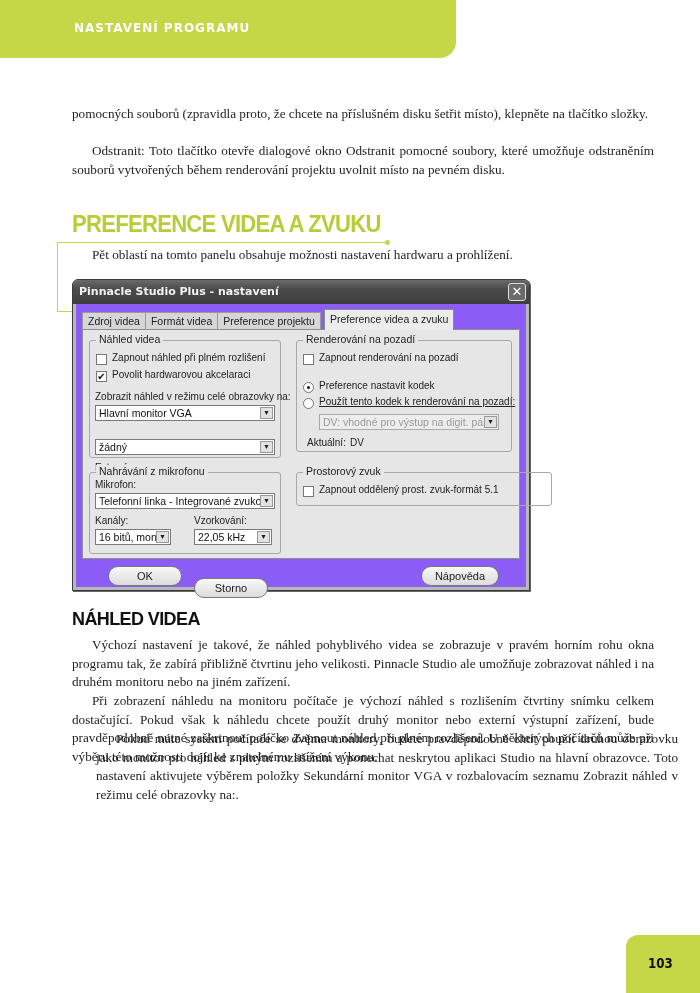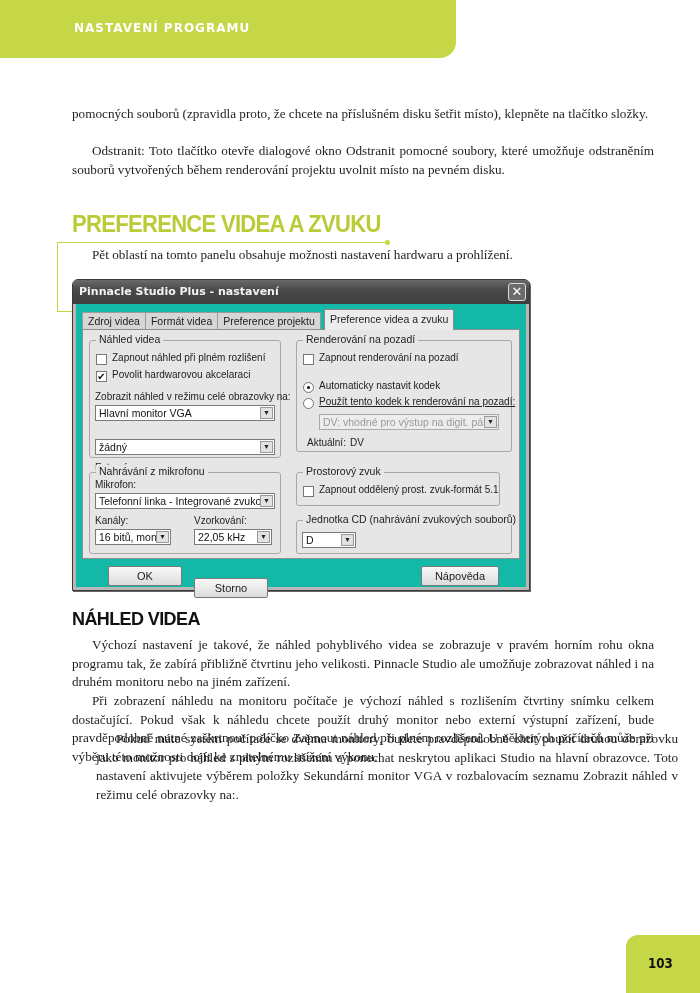--- a/index.html
+++ b/index.html
@@ -69,21 +69,21 @@
     position: absolute; left: 6px; top: 5px;
     font-family: "DejaVu Sans", sans-serif; font-weight: bold; font-size: 11px; color: #f2f2f2;
   }
   .close-btn {
     position: absolute; right: 3px; top: 3px; width: 18px; height: 18px;
     border: 1px solid #ddd; border-radius: 3px; background: #6b6b6b;
     color: #fff; font-family: "DejaVu Sans", sans-serif; font-size: 13px; line-height: 16px; text-align: center;
   }
   .dialog-body {
     position: absolute; left: 3px; top: 24px; right: 3px; bottom: 3px;
-    background: #14b8a6;
+    background: #8b5cf6;
   }
   .tabs { position: absolute; left: 6px; top: 6px; height: 20px; display: flex; align-items: flex-end; }
   .tab {
     font-family: "Liberation Sans", sans-serif; font-size: 10.5px; color: #222;
     padding: 2px 5px; border: 1px solid #9a9a9a; border-bottom: none; background: #d6d6d6;
     height: 18px; margin-right: -1px; white-space: nowrap;
   }
   .tab.active { background: #ececec; height: 21px; padding-top: 3px; border-color: #8a8a8a; z-index: 2; margin-left: 4px; }
   .tab-panel {
     position: absolute; left: 6px; top: 25px; right: 6px; height: 230px;
@@ -113,21 +113,21 @@
     position: absolute; height: 16px; background: #fff; border: 1px solid #7a7a7a;
     font-family: "Liberation Sans", sans-serif; font-size: 10.5px; color: #111; line-height: 14px; padding-left: 3px;
     white-space: nowrap; overflow: hidden;
   }
   .select.disabled { background: #ededed; color: #9a9a9a; border-color: #aaa; }
   .select-arrow {
     position: absolute; right: 1px; top: 1px; width: 13px; height: 12px; background: #e2e2e2;
     border: 1px solid #999; font-size: 7px; line-height: 10px; text-align: center; color: #222;
   }
   .btn {
-    position: absolute; height: 20px; border: 1px solid #7a7a7a; border-radius: 2px;
+    position: absolute; height: 20px; border: 1px solid #7a7a7a; border-radius: 10px;
     background: linear-gradient(#f8f8f8, #dcdcdc);
     font-family: "Liberation Sans", sans-serif; font-size: 11px; color: #222; text-align: center; line-height: 18px;
   }
 
   .page-number-tab {
     position: absolute; left: 626px; top: 935px; width: 74px; height: 58px;
     background: #c5d646; border-top-left-radius: 12px;
   }
   .page-number {
     position: absolute; left: 648px; top: 955px;
@@ -183,21 +183,21 @@
           <span>žádný</span>
           <span class="select-arrow">▼</span>
         </div>
       </div>
 
       <div class="group" style="left:213px; top:10px; width:216px; height:112px;">
         <span class="group-label">Renderování na pozadí</span>
         <div class="checkbox" style="left:6px; top:13px;"></div>
         <span class="ctl-label" style="left:22px; top:11px;">Zapnout renderování na pozadí</span>
         <div class="radio on" style="left:6px; top:41px;"></div>
-        <span class="ctl-label" style="left:22px; top:39px;">Automaticky nastavit kodek</span>
+        <span class="ctl-label" style="left:22px; top:39px;">Preference nastavit kodek</span>
         <div class="radio" style="left:6px; top:57px;"></div>
         <span class="ctl-label" style="left:22px; top:55px;text-decoration:underline;">Použít tento kodek k renderování na pozadí:</span>
         <div class="select disabled" style="left:22px; top:73px; width:180px;">
           <span>DV: vhodné pro výstup na digit. pásku</span>
           <span class="select-arrow">▼</span>
         </div>
         <span class="ctl-label" style="left:10px; top:96px;">Aktuální:</span>
         <span class="ctl-label" style="left:53px; top:96px;">DV</span>
       </div>
 
@@ -213,33 +213,26 @@
           <span>16 bitů, mono</span>
           <span class="select-arrow">▼</span>
         </div>
         <span class="ctl-label" style="left:104px; top:42px;">Vzorkování:</span>
         <div class="select" style="left:104px; top:56px; width:78px;">
           <span>22,05 kHz</span>
           <span class="select-arrow">▼</span>
         </div>
       </div>
 
-      <div class="group" style="left:213px; top:142px; width:204px; height:34px;">
+      <div class="group" style="left:213px; top:142px; width:256px; height:34px;">
         <span class="group-label">Prostorový zvuk</span>
         <div class="checkbox" style="left:6px; top:13px;"></div>
         <span class="ctl-label" style="left:22px; top:11px;">Zapnout oddělený prost. zvuk-formát 5.1</span>
       </div>
 
-      <div class="group" style="left:213px; top:190px; width:216px; height:34px;">
-        <span class="group-label">Jednotka CD (nahrávání zvukových souborů)</span>
-        <div class="select" style="left:5px; top:11px; width:54px;">
-          <span>D</span>
-          <span class="select-arrow">▼</span>
-        </div>
-      </div>
     </div>
 
     <div class="btn" style="left:32px; top:262px; width:74px;">OK</div>
     <div class="btn" style="left:118px; top:262px; width:74px;margin-top:12px;">Storno</div>
     <div class="btn" style="left:345px; top:262px; width:78px;text-align:center;">Nápověda</div>
   </div>
 </div>
 
 <div class="subsection-title">NÁHLED VIDEA</div>
 <p class="para indent" style="top:636px;">Výchozí nastavení je takové, že náhled pohyblivého videa se zobrazuje v pravém horním rohu okna programu tak, že zabírá přibližně čtvrtinu jeho velikosti. Pinnacle Studio ale umožňuje zobrazovat náhled i na druhém monitoru nebo na jiném zařízení.</p>

